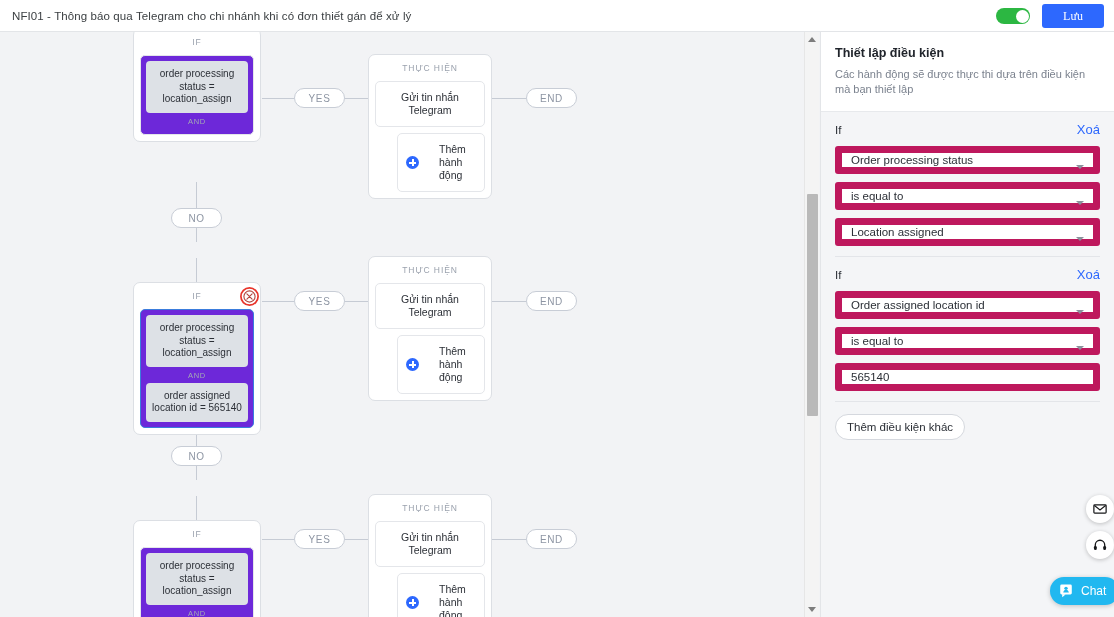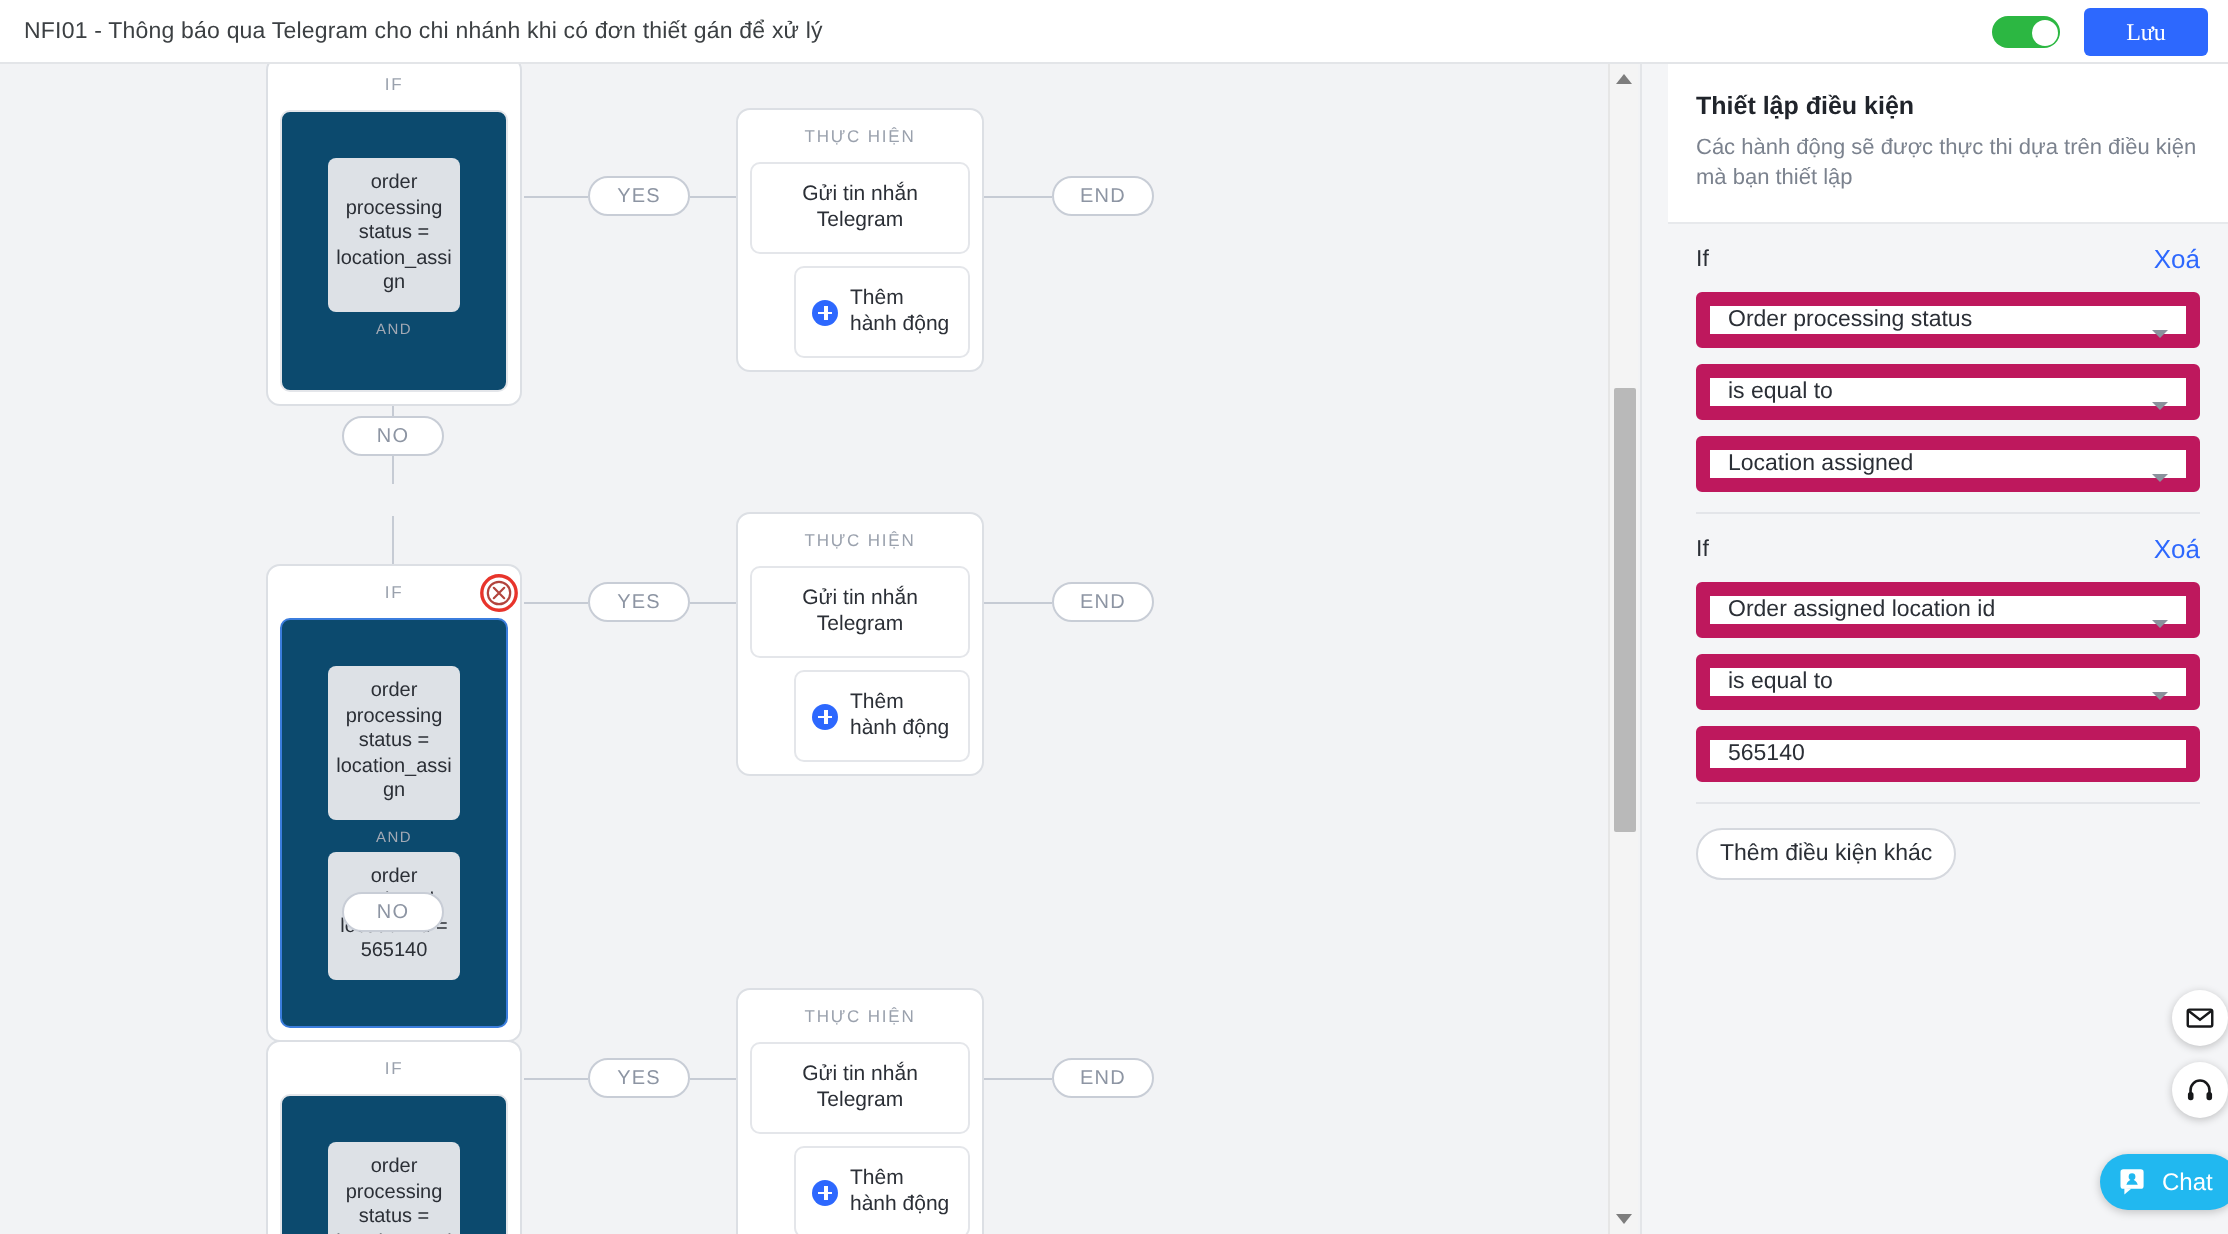--- a/index.html
+++ b/index.html
@@ -78,23 +78,23 @@
   .ifnode-header {
     height: 26px;
     display: flex; align-items: center; justify-content: center;
     font-size: 8.5px; letter-spacing: 0.9px;
     color: #9aa1ad;
   }
   .ifnode-body {
     margin: 0 6px 6px 6px;
     border: 1px solid #e4e6ea;
     border-radius: 5px;
-    padding: 23px;
-    box-sizing: border-box;
-    background: #0c4a6e;
+    padding: 5px;
+    box-sizing: border-box;
+    background: #6d28d9;
   }
   .ifnode.selected .ifnode-body {
     border: 1.5px solid #3b7ddd;
   }
   .cond {
     background: #dde1e6;
     border-radius: 4px;
     color: #2b2f36;
     font-size: 10px;
     line-height: 12.5px;
@@ -159,21 +159,21 @@
     background: #ffffff;
     font-size: 10.5px;
     line-height: 13px;
     color: #2b2f36;
     text-align: center;
     padding: 9px 5px;
     box-sizing: border-box;
     cursor: pointer;
   }
   .actitem.add {
-    display: flex; align-items: center; gap: 6px;
+    display: flex; align-items: center; gap: 20px;
     justify-content: flex-start;
     padding: 9px 8px;
     text-align: left;
     margin-left: 28px;
   }
   .plus-ic {
     width: 13px; height: 13px; border-radius: 50%;
     background: #2d68fe; position: relative; flex: 0 0 auto;
   }
   .plus-ic::before, .plus-ic::after {
@@ -204,21 +204,20 @@
   .arrow-dn { bottom: 5px; border-top: 5px solid #7d7d7d; }
 
   
   .panel {
     position: absolute; right: 0; top: 32px;
     width: 294px; height: 585px;
     background: #f4f5f7;
     border-left: 1px solid #e3e5e8;
     box-sizing: border-box;
     overflow: hidden;
-    padding-left: 13px;
   }
   .panel-head {
     background: #ffffff;
     padding: 14px 14px 14px 14px;
     border-bottom: 1px solid #e7e9ec;
   }
   .panel-title {
     font-size: 12.5px; font-weight: bold; color: #20242b;
     margin-bottom: 7px;
   }

